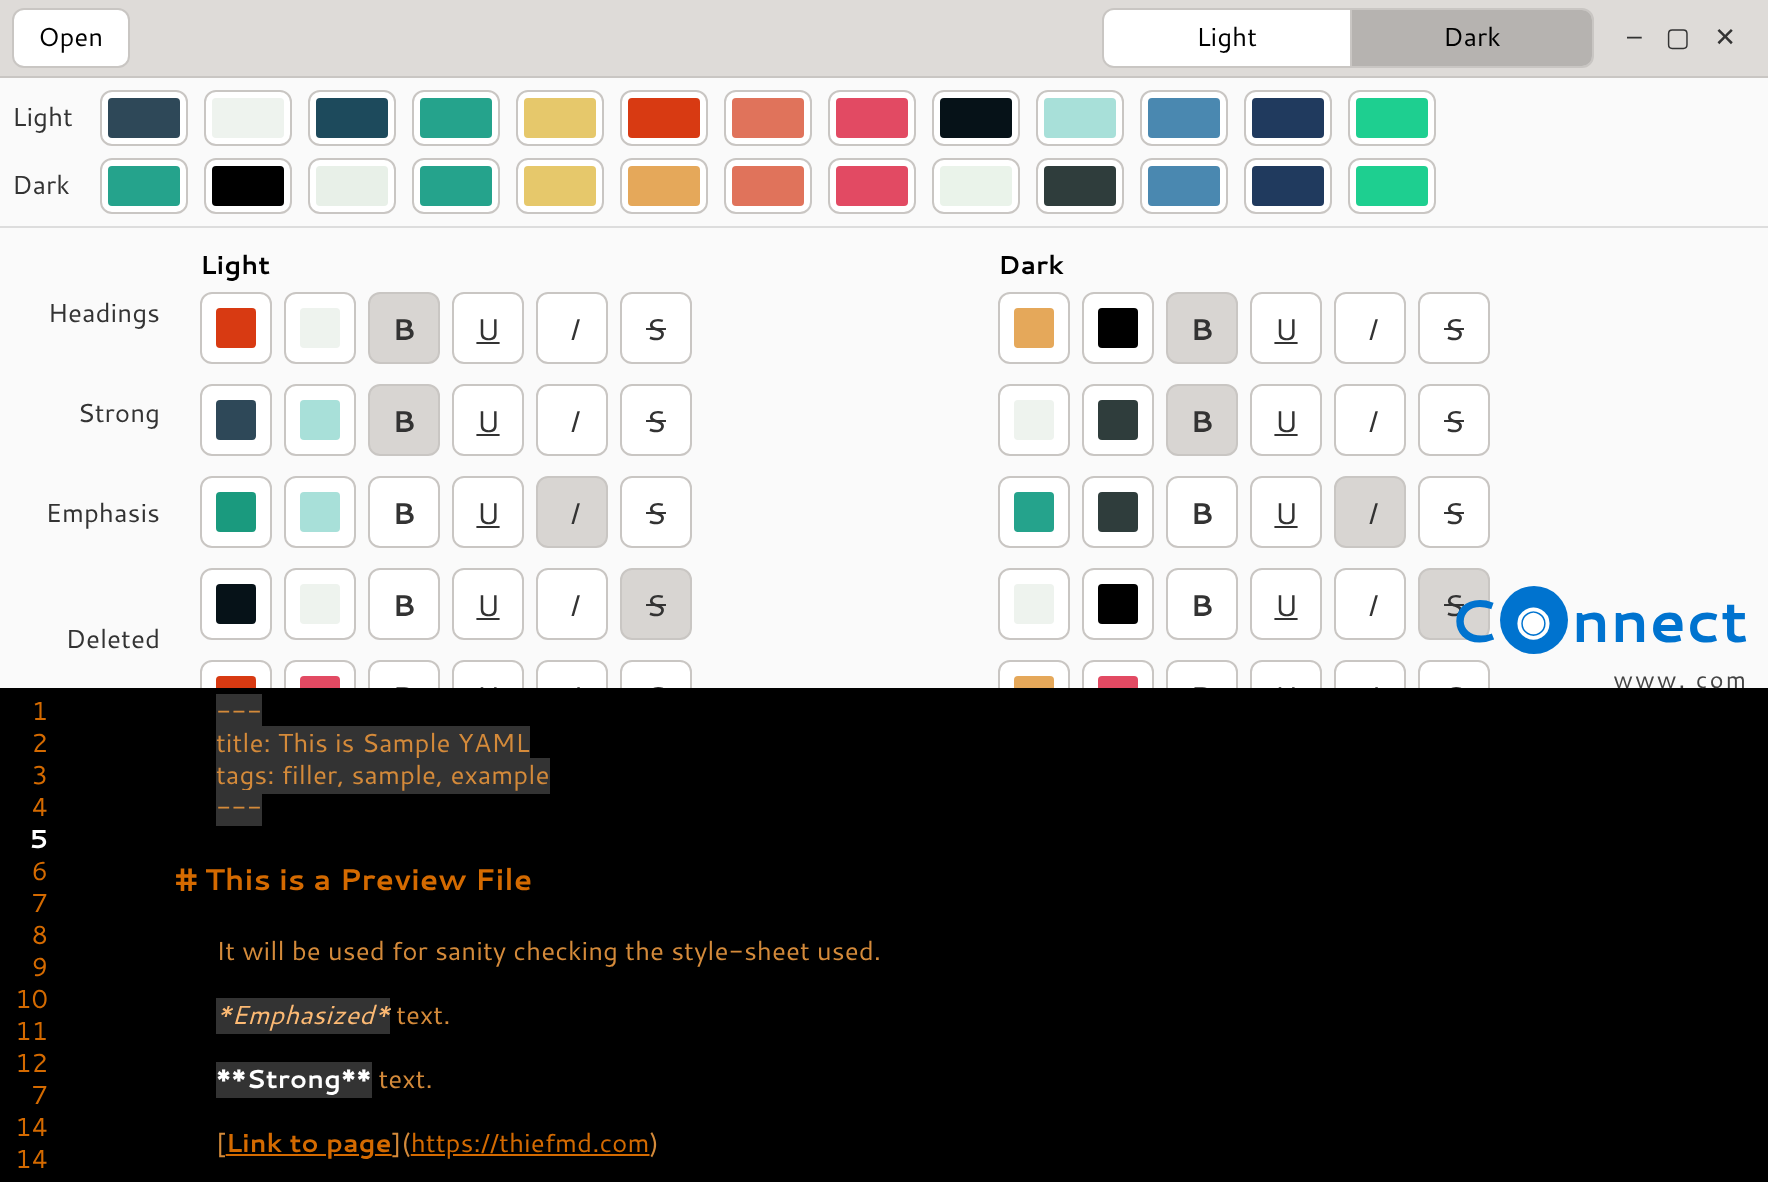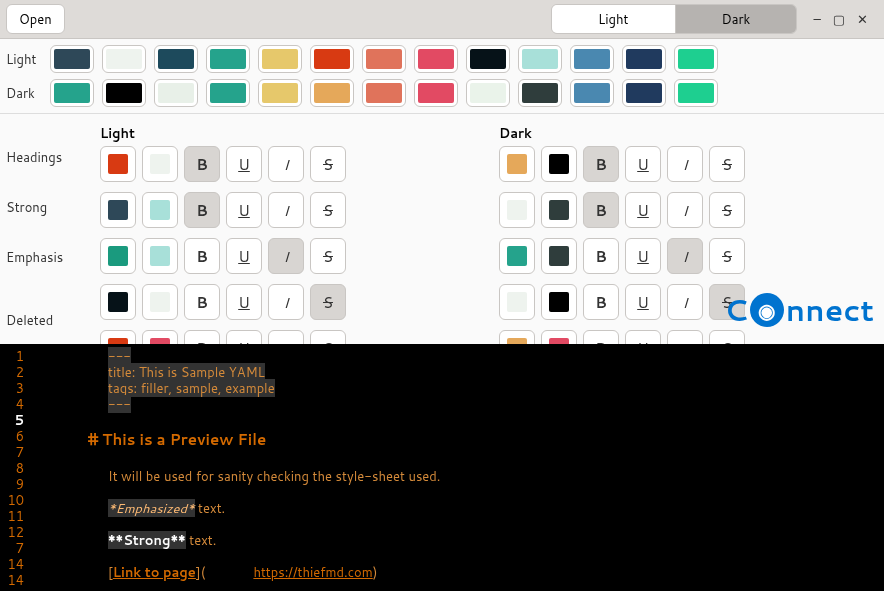--- a/index.html
+++ b/index.html
@@ -18,21 +18,21 @@
 
 
 .pal-wrap{padding:6px 6px;border-bottom:1px solid #ddd;}
 .pal-row{display:flex;align-items:center;gap:10px;margin-bottom:6px;}
 .pal-row:last-child{margin-bottom:0;}
 .pal-label{width:34px;font-size:13px;color:#333;}
 .swatch{width:44px;height:28px;border-radius:6px;border:1px solid #c9c6c3;position:relative;background:#fff;cursor:pointer;}
 .swatch::after{content:"";position:absolute;inset:3px;border-radius:2px;background:var(--c);}
 .col-title{font-weight:bold;font-size:13px;margin:6px 0 4px 0;}
 .grid{display:grid;grid-template-columns:74px 1fr 1fr;gap:0 20px;align-items:start;padding:4px 6px 0 6px;}
-.grid .cell-labels{display:flex;flex-direction:column;gap:14px;padding-top:30px;font-size:13px;color:#333;text-align:left;}
+.grid .cell-labels{display:flex;flex-direction:column;gap:14px;padding-top:30px;font-size:13px;color:#333;text-align:right;}
 .grid .cell-col{}
 .srow{display:flex;gap:6px;margin-bottom:10px;}
 .sq{width:36px;height:36px;border:1px solid #c9c6c3;border-radius:6px;background:#fff;display:flex;align-items:center;justify-content:center;font-size:15px;color:#333;cursor:pointer;}
 .sq.clr::after{content:"";display:block;width:20px;height:20px;border-radius:2px;background:var(--c);}
 .sq.active{background:#d8d5d2;}
 .fmtB{font-weight:bold;}
 .fmtU{text-decoration:underline;}
 .fmtI{font-style:italic;}
 .fmtS{text-decoration:line-through;}
 
@@ -40,21 +40,21 @@
 .editor{position:absolute;left:0;right:0;top:344px;bottom:0;background:#000;color:#d48a3a;font-family:"Ubuntu Mono",Menlo,Consolas,monospace;font-size:13px;line-height:16px;display:flex;}
 .gutter{width:30px;text-align:right;padding:4px 6px 0 0;color:#d46a00;}
 .gutter div{height:16px;}
 .gutter .cur{color:#fff;font-weight:bold;}
 .code{flex:1;padding:4px 0 0 78px;white-space:pre;position:relative;}
 .code .ln{height:16px;}
 .sel{background:#333;}
 .em{font-style:italic;color:#fdba74;}
 .strong{font-weight:bold;color:#fff;}
 .link{color:#d46a00;text-decoration:underline;font-weight:bold;}
-.url{color:#d46a00;text-decoration:underline;padding-left:48px;}
+.url{color:#d46a00;text-decoration:underline;}
 .headline{font-size:15px;font-weight:bold;color:#d46a00;margin:4px 0;}
 
 
 .wm{position:absolute;right:10px;top:288px;z-index:10;font-family:Arial,sans-serif;}
 .wm .c{font-size:30px;font-weight:900;color:#0073cf;display:flex;align-items:center;}
 .wm .c .o{display:inline-block;width:34px;height:34px;border-radius:50%;background:#0073cf;color:#fff;text-align:center;line-height:34px;margin:0 2px;font-size:20px;}
 .wm .sub{font-size:12px;color:#444;text-align:right;letter-spacing:1px;}
 </style>
 </head>
 <body>
@@ -312,13 +312,16 @@
     </div>
   <div class="code" id="code"><div class="ln"><span class="sel">---</span></div><div class="ln"><span class="sel">title: This is Sample YAML</span></div><div class="ln"><span class="sel">tags: filler, sample, example</span></div><div class="ln"><span class="sel">---</span></div><div class="ln"></div><div class="headline" style="margin-left: -20px;"># This is a Preview File</div><div class="ln"></div><div class="ln">It will be used for sanity checking the style-sheet used.</div><div class="ln"></div><div class="ln"><span class="sel em">*Emphasized*</span><span> text.</span></div><div class="ln"></div><div class="ln"><span class="sel strong">**Strong**</span><span> text.</span></div><div class="ln"></div><div class="ln">[<span class="link">Link to page</span>](<span class="url">https://thiefmd.com</span>)</div><div class="ln"></div></div>
 </div>
 
 <div class="wm">
   <div class="c">
     <span style="color:#0073cf">C</span>
       <span class="o">◉</span>
       <span style="color:#0073cf">nnect</span>
   </div>
+  <div class="sub">
+    <span>www.</span> <span>com</span>
+  </div>
 </div>
 
 </body></html>

